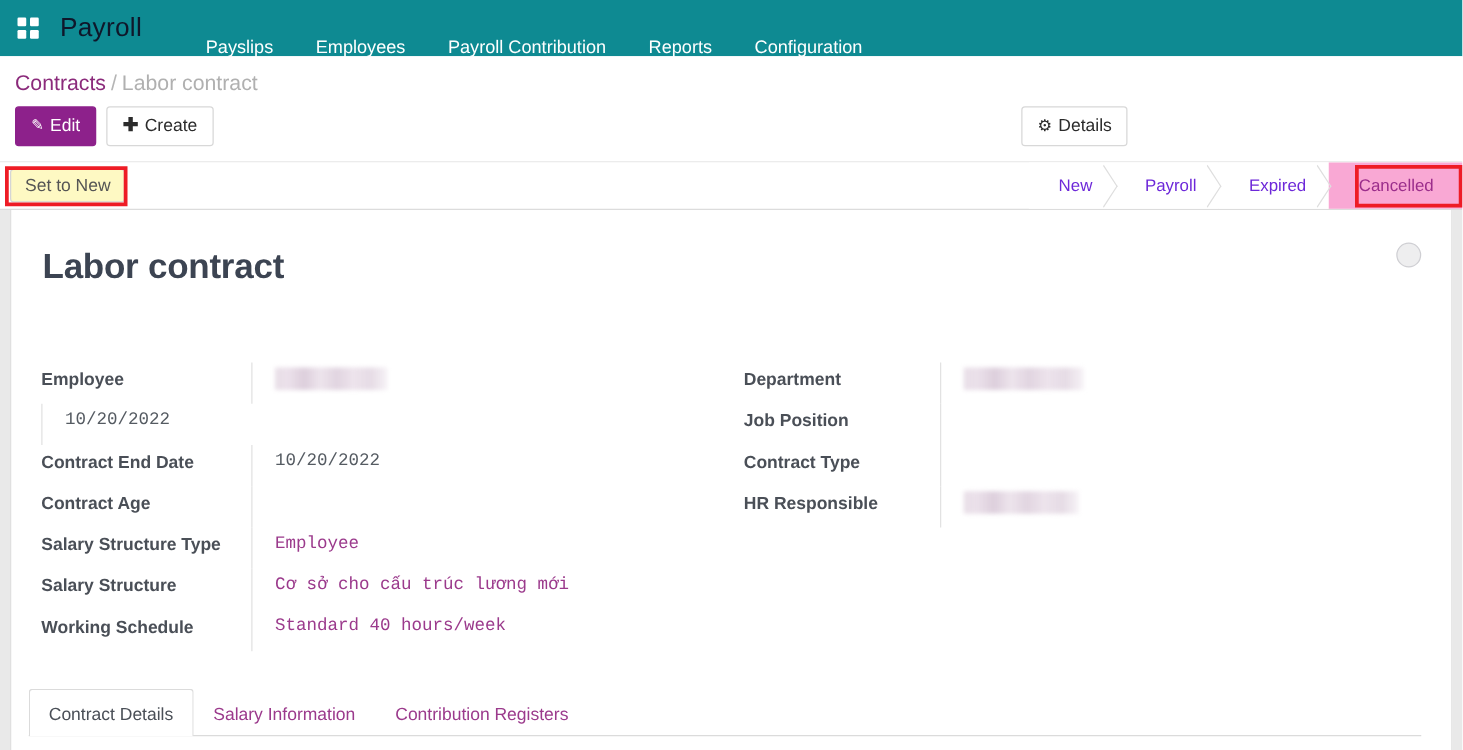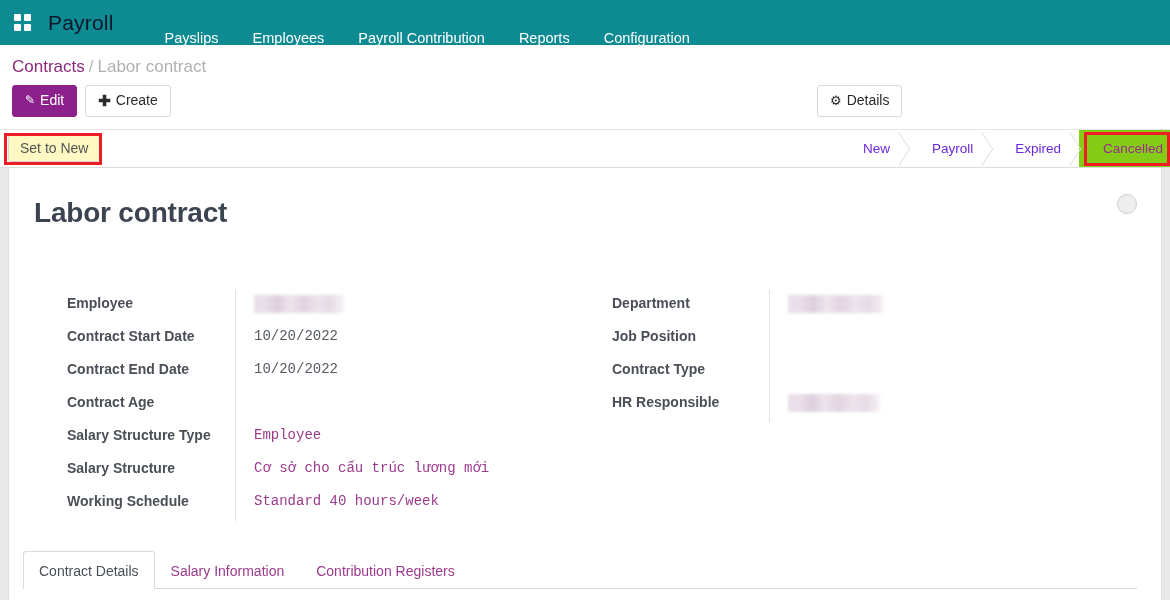--- a/index.html
+++ b/index.html
@@ -148,23 +148,23 @@
     width: 19px; height: 19px;
     border-top: 1px solid #dedede;
     border-right: 1px solid #dedede;
     transform: translateY(-50%) rotate(45deg) skew(12deg,12deg);
     z-index: 2;
     background: transparent;
   }
   .stage.last:after { display: none; }
   .stage.active {
     color: #9b2d8b;
-    background: #84cc16;
+    background: #f9a8d4;
     font-weight: 400;
-    padding-right: 7px;
+    padding-right: 23px;
     justify-content: center;
   }
 
   
   .page-body {
     background: #e9e9e9;
     height: calc(600px - 45px - 76px - 38px);
     padding: 0 8px;
     overflow: hidden;
   }
@@ -189,21 +189,20 @@
     right: 24px; top: 26px;
     width: 20px; height: 20px;
     border-radius: 50%;
     background: #eeeeef;
     border: 1px solid #cfcfd3;
   }
 
   .fields {
     display: flex;
     margin-top: 60px;
-    margin-left: 34px;
   }
   .col { width: 50%; }
   .col-right { padding-left: 10px; }
   .frow {
     display: flex;
     align-items: flex-start;
     height: 33px;
   }
   .flabel {
     width: 168px;
@@ -343,21 +342,20 @@
     <div class="fields">
 
       <div class="col col-left">
 
         <div class="frow">
           <div class="flabel">Employee</div>
           <div class="fvalue"><span class="redacted w1"></span></div>
         </div>
 
         <div class="frow">
-          <div class="flabel">Contract Start Date</div>
           <div class="fvalue">10/20/2022</div>
         </div>
 
         <div class="frow">
           <div class="flabel">Contract End Date</div>
           <div class="fvalue">10/20/2022</div>
         </div>
 
         <div class="frow">
           <div class="flabel">Contract Age</div>

